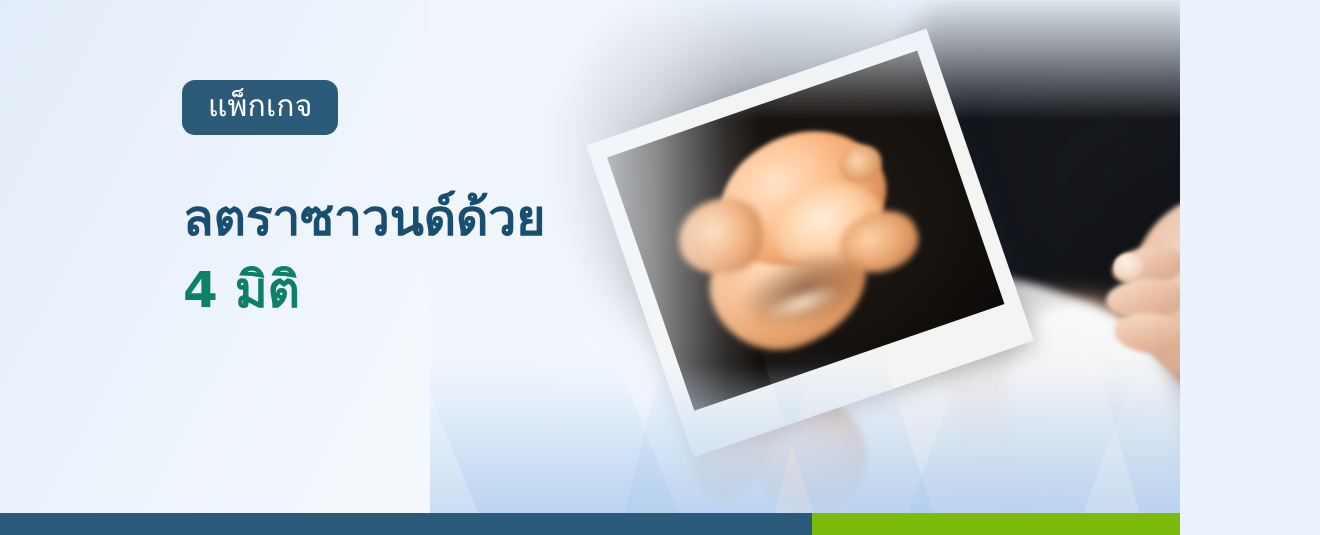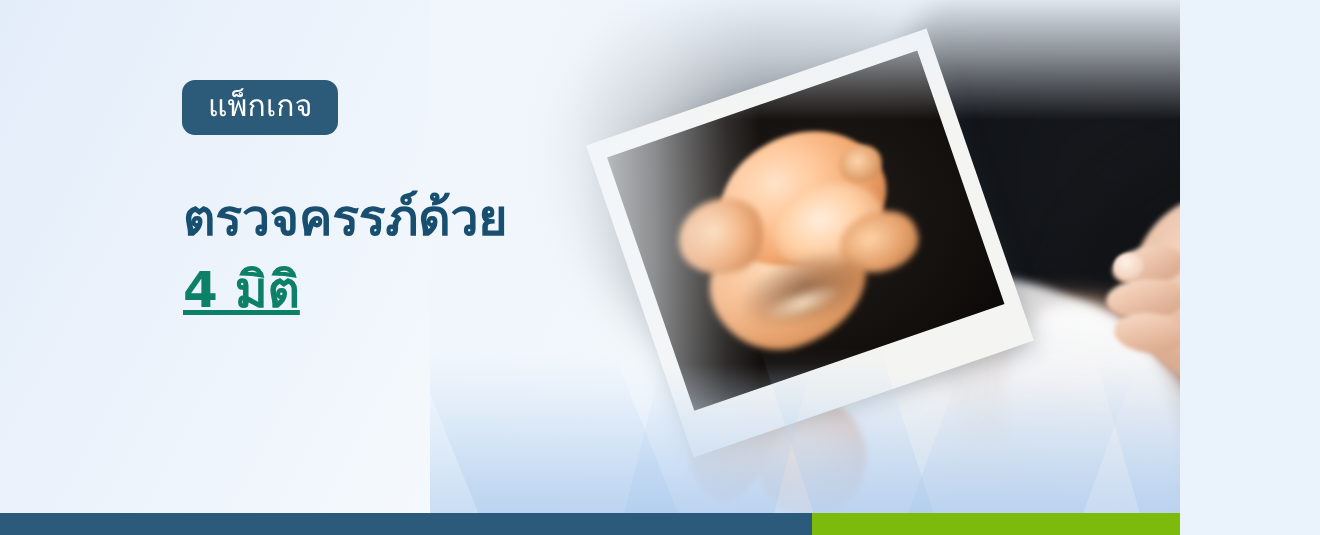--- a/index.html
+++ b/index.html
@@ -310,21 +310,21 @@
   .headline{
     position:absolute; left:183px; top:182px;
     font-weight:bold;
     font-size:50px;
     line-height:72px;
     color:#184e70;
     letter-spacing:-.2px;
     white-space:nowrap;
   }
   .headline .line{ display:block; }
-  .headline .accent{ color:#0d8068;text-decoration:underline; }
+  .headline .accent{ color:#0d8068; }
 
   
   .bottom-bar{
     position:absolute; left:0; bottom:0; width:1320px; height:22px;
     display:flex;
   }
   .bar-blue{ width:812px; height:100%; background:#2b5a7a; }
   .bar-green{ flex:1; height:100%; background:#7cba0c; }
 </style>
 </head>
@@ -386,21 +386,21 @@
       <div class="ray r3"></div>
       <div class="ray r4"></div>
       <div class="ray r5"></div>
     </div>
   </div>
 
   <div class="content">
     <div class="badge">แพ็กเกจ</div>
 
     <div class="headline">
-      <span class="line">ตรวจครรภ์ด้วย</span>
+      <span class="line">ลตราซาวนด์ด้วย</span>
       <span class="line accent">4 มิติ</span>
     </div>
   </div>
 
   <div class="bottom-bar">
     <div class="bar-blue"></div>
     <div class="bar-green"></div>
   </div>
 
 </div>

